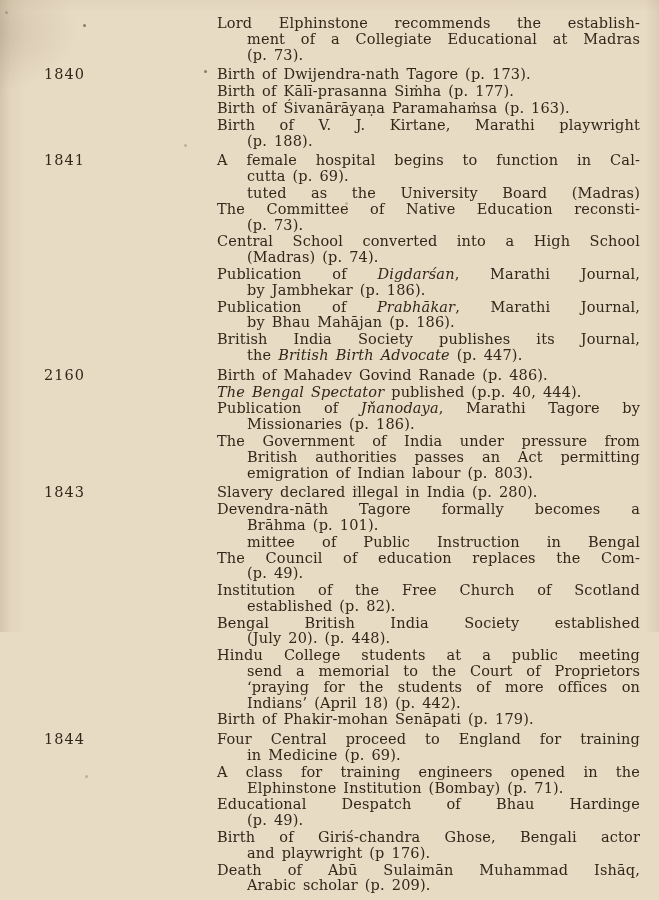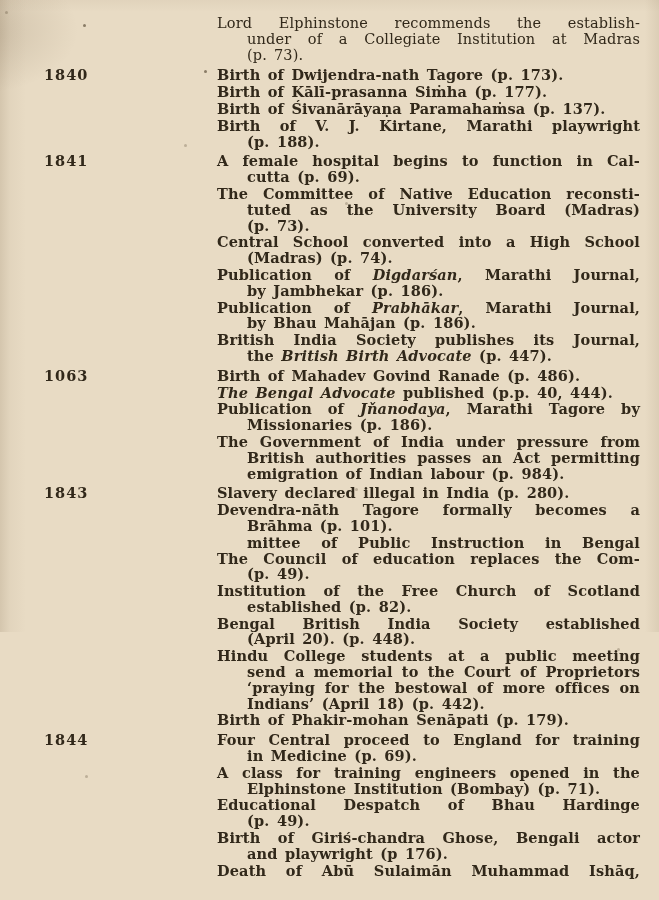--- a/index.html
+++ b/index.html
@@ -23,21 +23,21 @@
   .content {
     position: absolute;
     left: 217px; top: 16px;
     width: 423px;
     font-size: 14.5px;
     line-height: 15.8px;
     letter-spacing: 0.15px;
     word-spacing: 2.2px;
   }
   .sec { position: relative; }
-  .sec + .sec { margin-top: 4px; font-weight: bold; }
+  .sec + .sec { margin-top: 4px; }
   .year {
     position: absolute;
     left: -173px; top: 0;
     width: 80px;
     letter-spacing: 1px;
   }
   .entry { margin: 0 0 1px 0; padding: 0; }
   .line { display: block; }
   .line.ind { padding-left: 30px; }
   .line.j { text-align: justify; text-align-last: justify; }
@@ -50,84 +50,84 @@
   .speck.faint { background: rgba(60,45,25,0.25); filter: blur(0.5px); }
 </style>
 </head>
 <body>
 
 <div class="page">
   <div class="content">
       <section class="sec">
         <p class="entry">
           <span class="line j"><span>Lord Elphinstone recommends the establish-</span></span>
-          <span class="line ind j"><span>under of a Collegiate Institution at Madras</span></span>
+          <span class="line ind j"><span>ment of a Collegiate Educational at Madras</span></span>
           <span class="line ind"><span>(p. 73).</span></span>
         </p>
       </section>
       <section class="sec">
         <span class="year">1840</span>
         <p class="entry">
           <span class="line"><span>Birth of Dwijendra-nath Tagore (p. 173).</span></span>
         </p>
         <p class="entry">
           <span class="line"><span>Birth of Kālī-prasanna Siṁha (p. 177).</span></span>
         </p>
         <p class="entry">
-          <span class="line"><span>Birth of Śivanārāyaṇa Paramahaṁsa (p. 137).</span></span>
+          <span class="line"><span>Birth of Śivanārāyaṇa Paramahaṁsa (p. 163).</span></span>
         </p>
         <p class="entry">
           <span class="line j"><span>Birth of V. J. Kirtane, Marathi playwright</span></span>
           <span class="line ind"><span>(p. 188).</span></span>
         </p>
       </section>
       <section class="sec">
         <span class="year">1841</span>
         <p class="entry">
           <span class="line j"><span>A female hospital begins to function in Cal-</span></span>
           <span class="line ind"><span>cutta (p. 69).</span></span>
         </p>
         <p class="entry">
+          <span class="line ind j"><span>tuted as the University Board (Madras)</span></span>
           <span class="line j"><span>The Committee of Native Education reconsti-</span></span>
-          <span class="line ind j"><span>tuted as the University Board (Madras)</span></span>
           <span class="line ind"><span>(p. 73).</span></span>
         </p>
         <p class="entry">
           <span class="line j"><span>Central School converted into a High School</span></span>
           <span class="line ind"><span>(Madras) (p. 74).</span></span>
         </p>
         <p class="entry">
           <span class="line j"><span>Publication of </span><i>Digdarśan</i><span>, Marathi Journal,</span></span>
           <span class="line ind"><span>by Jambhekar (p. 186).</span></span>
         </p>
         <p class="entry">
           <span class="line j"><span>Publication of </span><i>Prabhākar</i><span>, Marathi Journal,</span></span>
           <span class="line ind"><span>by Bhau Mahājan (p. 186).</span></span>
         </p>
         <p class="entry">
           <span class="line j"><span>British India Society publishes its Journal,</span></span>
           <span class="line ind"><span>the </span><i>British Birth Advocate</i><span> (p. 447).</span></span>
         </p>
       </section>
       <section class="sec">
-        <span class="year">1063</span>
+        <span class="year">2160</span>
         <p class="entry">
           <span class="line"><span>Birth of Mahadev Govind Ranade (p. 486).</span></span>
         </p>
         <p class="entry">
-          <span class="line"><i>The Bengal Advocate</i><span> published (p.p. 40, 444).</span></span>
+          <span class="line"><i>The Bengal Spectator</i><span> published (p.p. 40, 444).</span></span>
         </p>
         <p class="entry">
           <span class="line j"><span>Publication of </span><i>Jňanodaya</i><span>, Marathi Tagore by</span></span>
           <span class="line ind"><span>Missionaries (p. 186).</span></span>
         </p>
         <p class="entry">
           <span class="line j"><span>The Government of India under pressure from</span></span>
           <span class="line ind j"><span>British authorities passes an Act permitting</span></span>
-          <span class="line ind"><span>emigration of Indian labour (p. 984).</span></span>
+          <span class="line ind"><span>emigration of Indian labour (p. 803).</span></span>
         </p>
       </section>
       <section class="sec">
         <span class="year">1843</span>
         <p class="entry">
           <span class="line"><span>Slavery declared illegal in India (p. 280).</span></span>
         </p>
         <p class="entry">
           <span class="line j"><span>Devendra-nāth Tagore formally becomes a</span></span>
           <span class="line ind"><span>Brāhma (p. 101).</span></span>
@@ -136,26 +136,26 @@
           <span class="line ind j"><span>mittee of Public Instruction in Bengal</span></span>
           <span class="line j"><span>The Council of education replaces the Com-</span></span>
           <span class="line ind"><span>(p. 49).</span></span>
         </p>
         <p class="entry">
           <span class="line j"><span>Institution of the Free Church of Scotland</span></span>
           <span class="line ind"><span>established (p. 82).</span></span>
         </p>
         <p class="entry">
           <span class="line j"><span>Bengal British India Society established</span></span>
-          <span class="line ind"><span>(April 20). (p. 448).</span></span>
+          <span class="line ind"><span>(July 20). (p. 448).</span></span>
         </p>
         <p class="entry">
           <span class="line j"><span>Hindu College students at a public meeting</span></span>
           <span class="line ind j"><span>send a memorial to the Court of Proprietors</span></span>
-          <span class="line ind j"><span>‘praying for the bestowal of more offices on</span></span>
+          <span class="line ind j"><span>‘praying for the students of more offices on</span></span>
           <span class="line ind"><span>Indians’ (April 18) (p. 442).</span></span>
         </p>
         <p class="entry">
           <span class="line"><span>Birth of Phakir-mohan Senāpati (p. 179).</span></span>
         </p>
       </section>
       <section class="sec">
         <span class="year">1844</span>
         <p class="entry">
           <span class="line j"><span>Four Central proceed to England for training</span></span>
@@ -168,20 +168,21 @@
         <p class="entry">
           <span class="line j"><span>Educational Despatch of Bhau Hardinge</span></span>
           <span class="line ind"><span>(p. 49).</span></span>
         </p>
         <p class="entry">
           <span class="line j"><span>Birth of Giriś-chandra Ghose, Bengali actor</span></span>
           <span class="line ind"><span>and playwright (p 176).</span></span>
         </p>
         <p class="entry">
           <span class="line j"><span>Death of Abū Sulaimān Muhammad Ishāq,</span></span>
+          <span class="line ind"><span>Arabic scholar (p. 209).</span></span>
         </p>
       </section>
     </div>
   <div class="speck faint" style="left:5px; top:11px; width:3px; height:3px;"></div>
   <div class="speck" style="left:83px; top:24px; width:3px; height:3px;"></div>
   <div class="speck" style="left:204px; top:70px; width:3px; height:3px;"></div>
   <div class="speck faint" style="left:345px; top:202px; width:3px; height:3px;"></div>
   <div class="speck faint" style="left:184px; top:144px; width:3px; height:3px;"></div>
   <div class="speck faint" style="left:355px; top:488px; width:3px; height:3px;"></div>
   <div class="speck faint" style="left:85px; top:775px; width:3px; height:3px;"></div>

